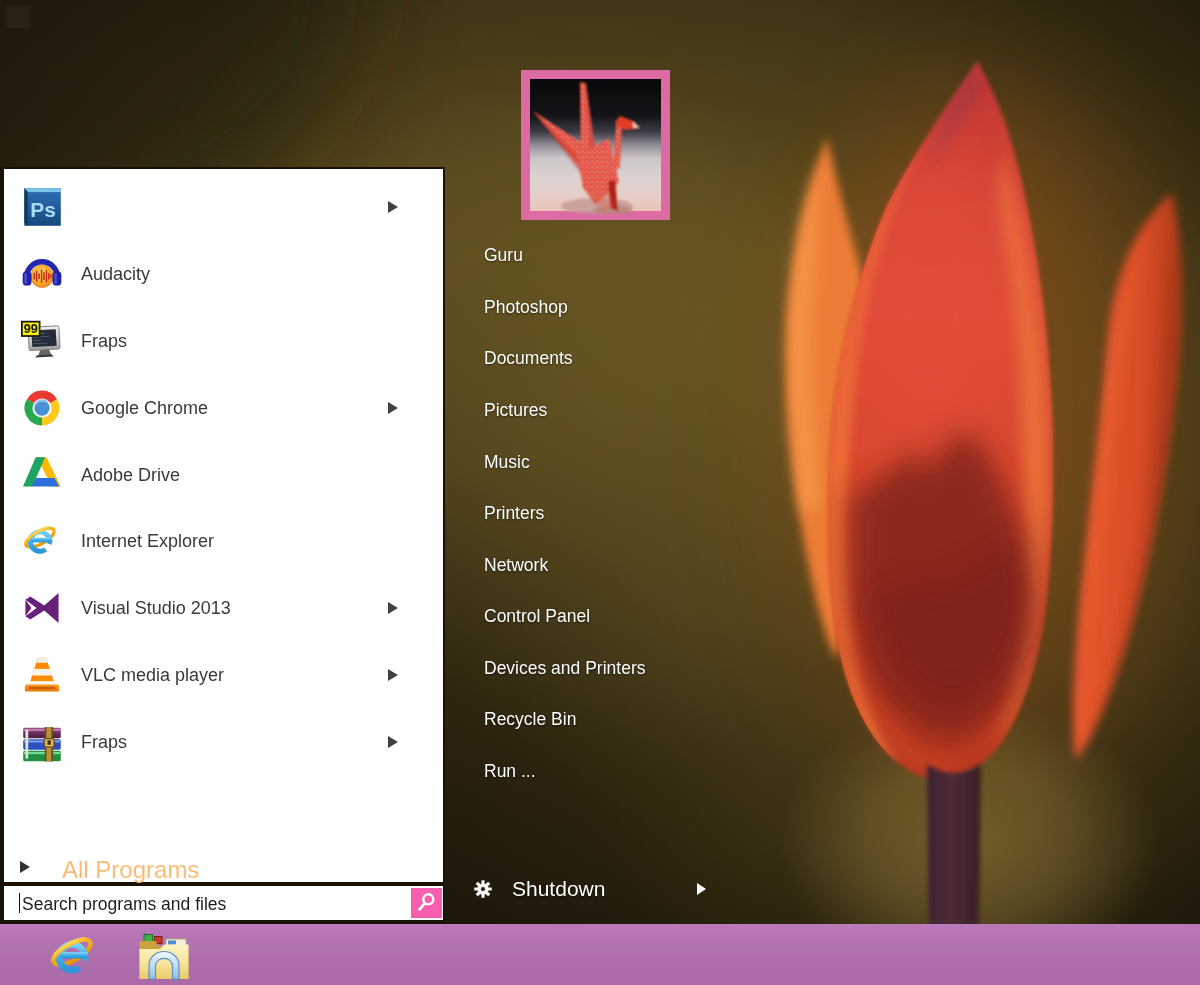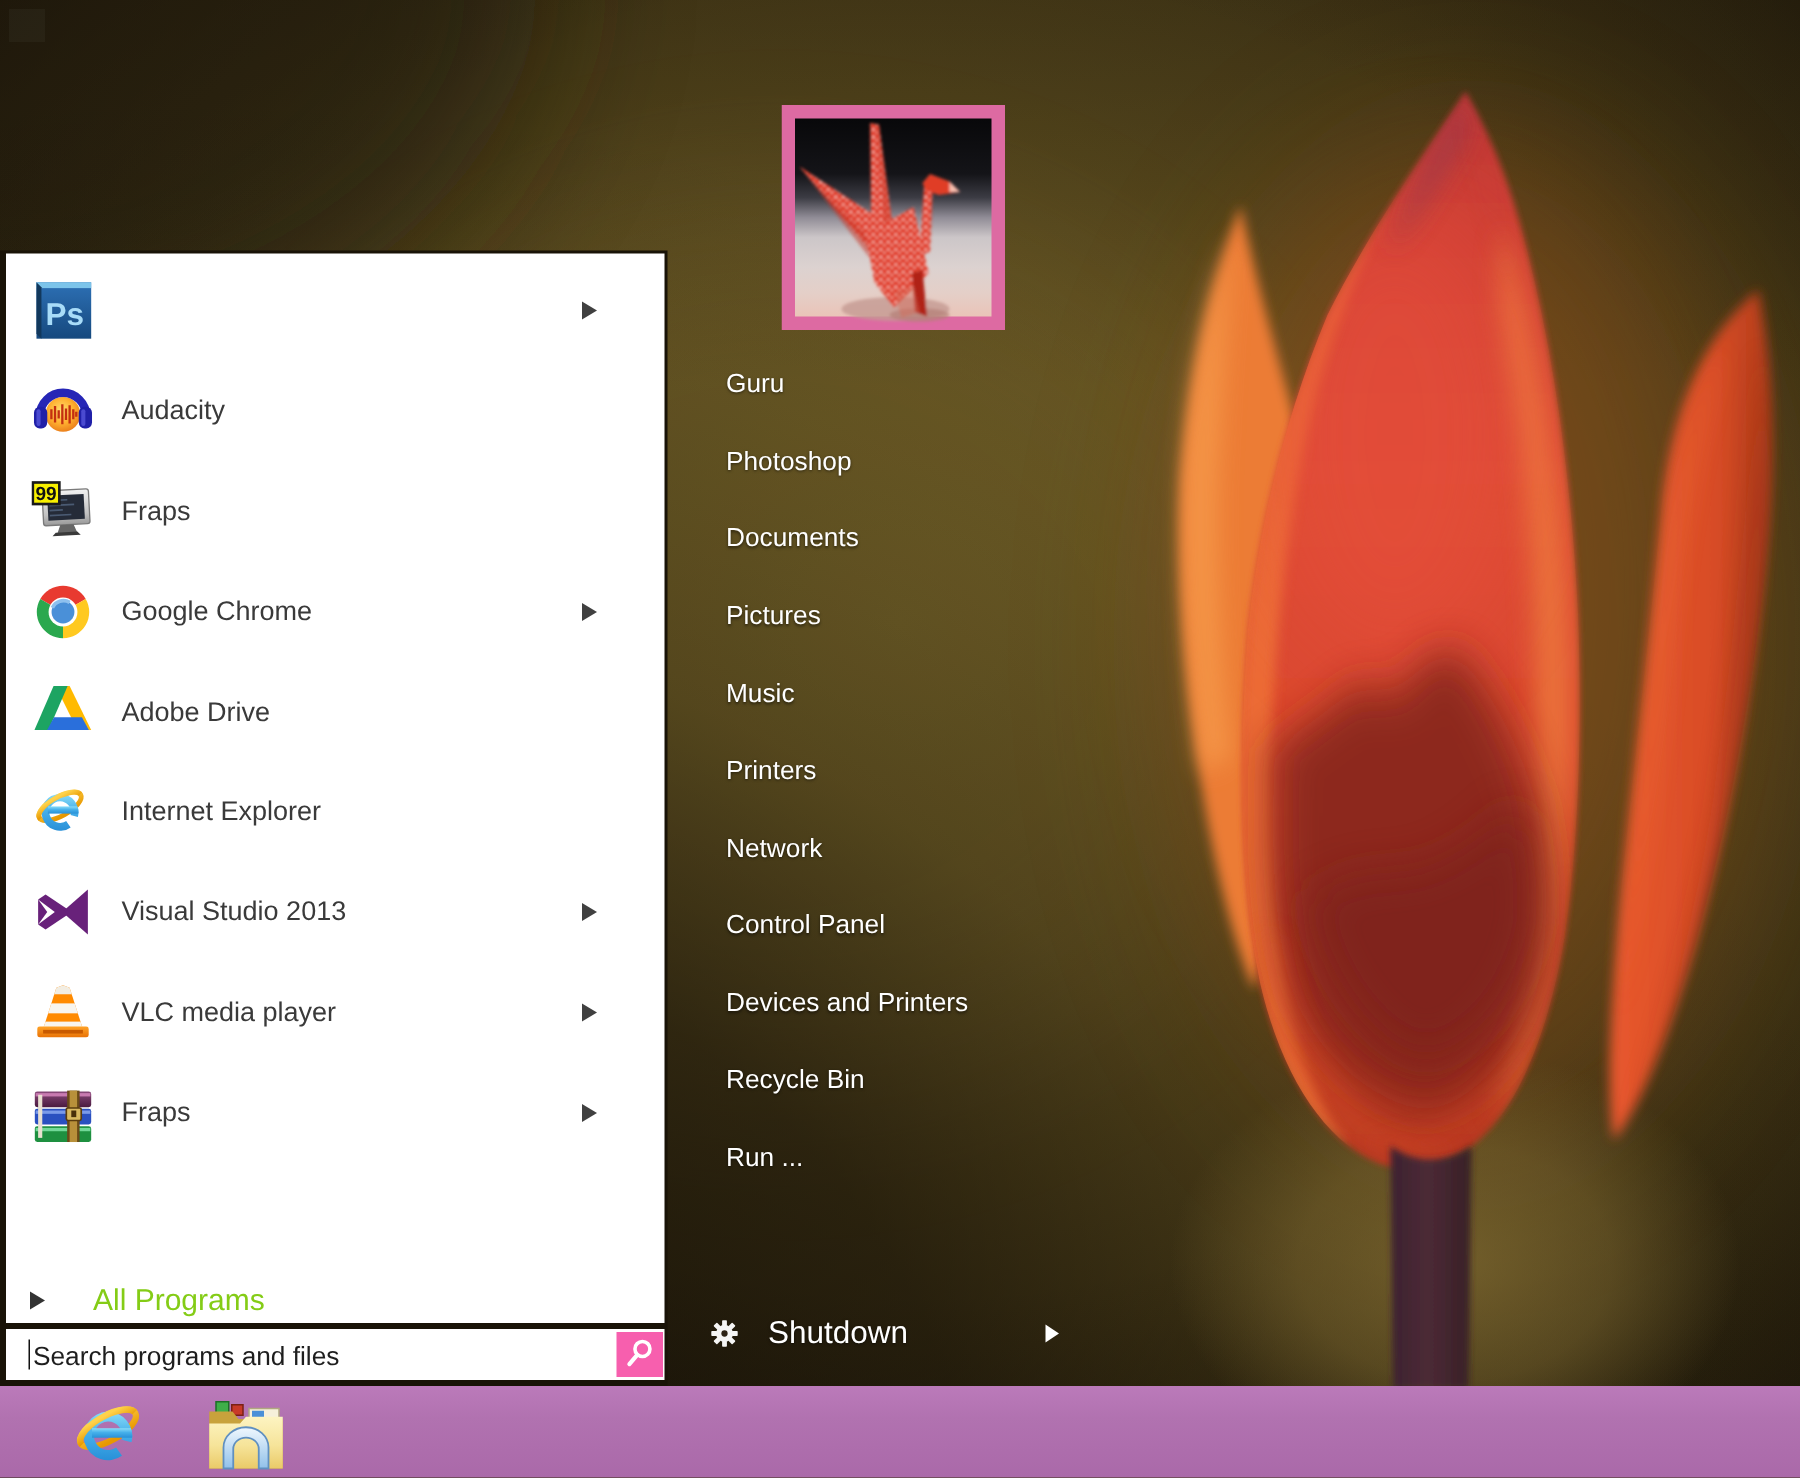--- a/index.html
+++ b/index.html
@@ -11,21 +11,21 @@
   #panel{position:absolute;left:4px;top:169px;width:439px;height:713px;background:#ffffff;}
   #searchpanel{position:absolute;left:4px;top:886px;width:439px;height:34px;background:#ffffff;}
   .row{position:absolute;left:4px;width:392px;height:40px;}
   .row .ic{position:absolute;left:17px;top:-1px;width:42px;height:42px;}
   .row .lbl{position:absolute;left:77px;top:50%;transform:translateY(-50%);
     font-size:18px;color:#3a3a3a;white-space:nowrap;}
   .arr{position:absolute;left:384px;top:50%;margin-top:-6px;width:0;height:0;
     border-top:6px solid transparent;border-bottom:6px solid transparent;border-left:10px solid #404040;}
   .warr{position:absolute;width:0;height:0;border-top:6px solid transparent;
     border-bottom:6px solid transparent;border-left:9px solid #ffffff;}
-  #allprog{position:absolute;left:62px;top:856px;font-size:20px;color:#84cc16;}
+  #allprog{position:absolute;left:62px;top:856px;font-size:24px;color:#fdba74;}
   #allarr{position:absolute;left:20px;top:861px;width:0;height:0;
     border-top:6px solid transparent;border-bottom:6px solid transparent;border-left:10px solid #333333;}
   #stext{position:absolute;left:22px;top:894px;font-size:17.5px;color:#1e1e1e;white-space:nowrap;}
   #caret{position:absolute;left:19px;top:893px;width:1px;height:20px;background:#111;}
   #sbtn{position:absolute;left:411px;top:888px;width:31px;height:30px;background:#f75fae;}
   .ritem{position:absolute;left:484px;font-size:17.5px;color:#ffffff;white-space:nowrap;
     text-shadow:0 1px 2px rgba(0,0,0,0.55);}
   #userpic{position:absolute;left:521px;top:70px;width:149px;height:150px;}
   #shut{position:absolute;left:512px;top:877px;font-size:21px;color:#ffffff;
     text-shadow:0 1px 2px rgba(0,0,0,0.55);}

